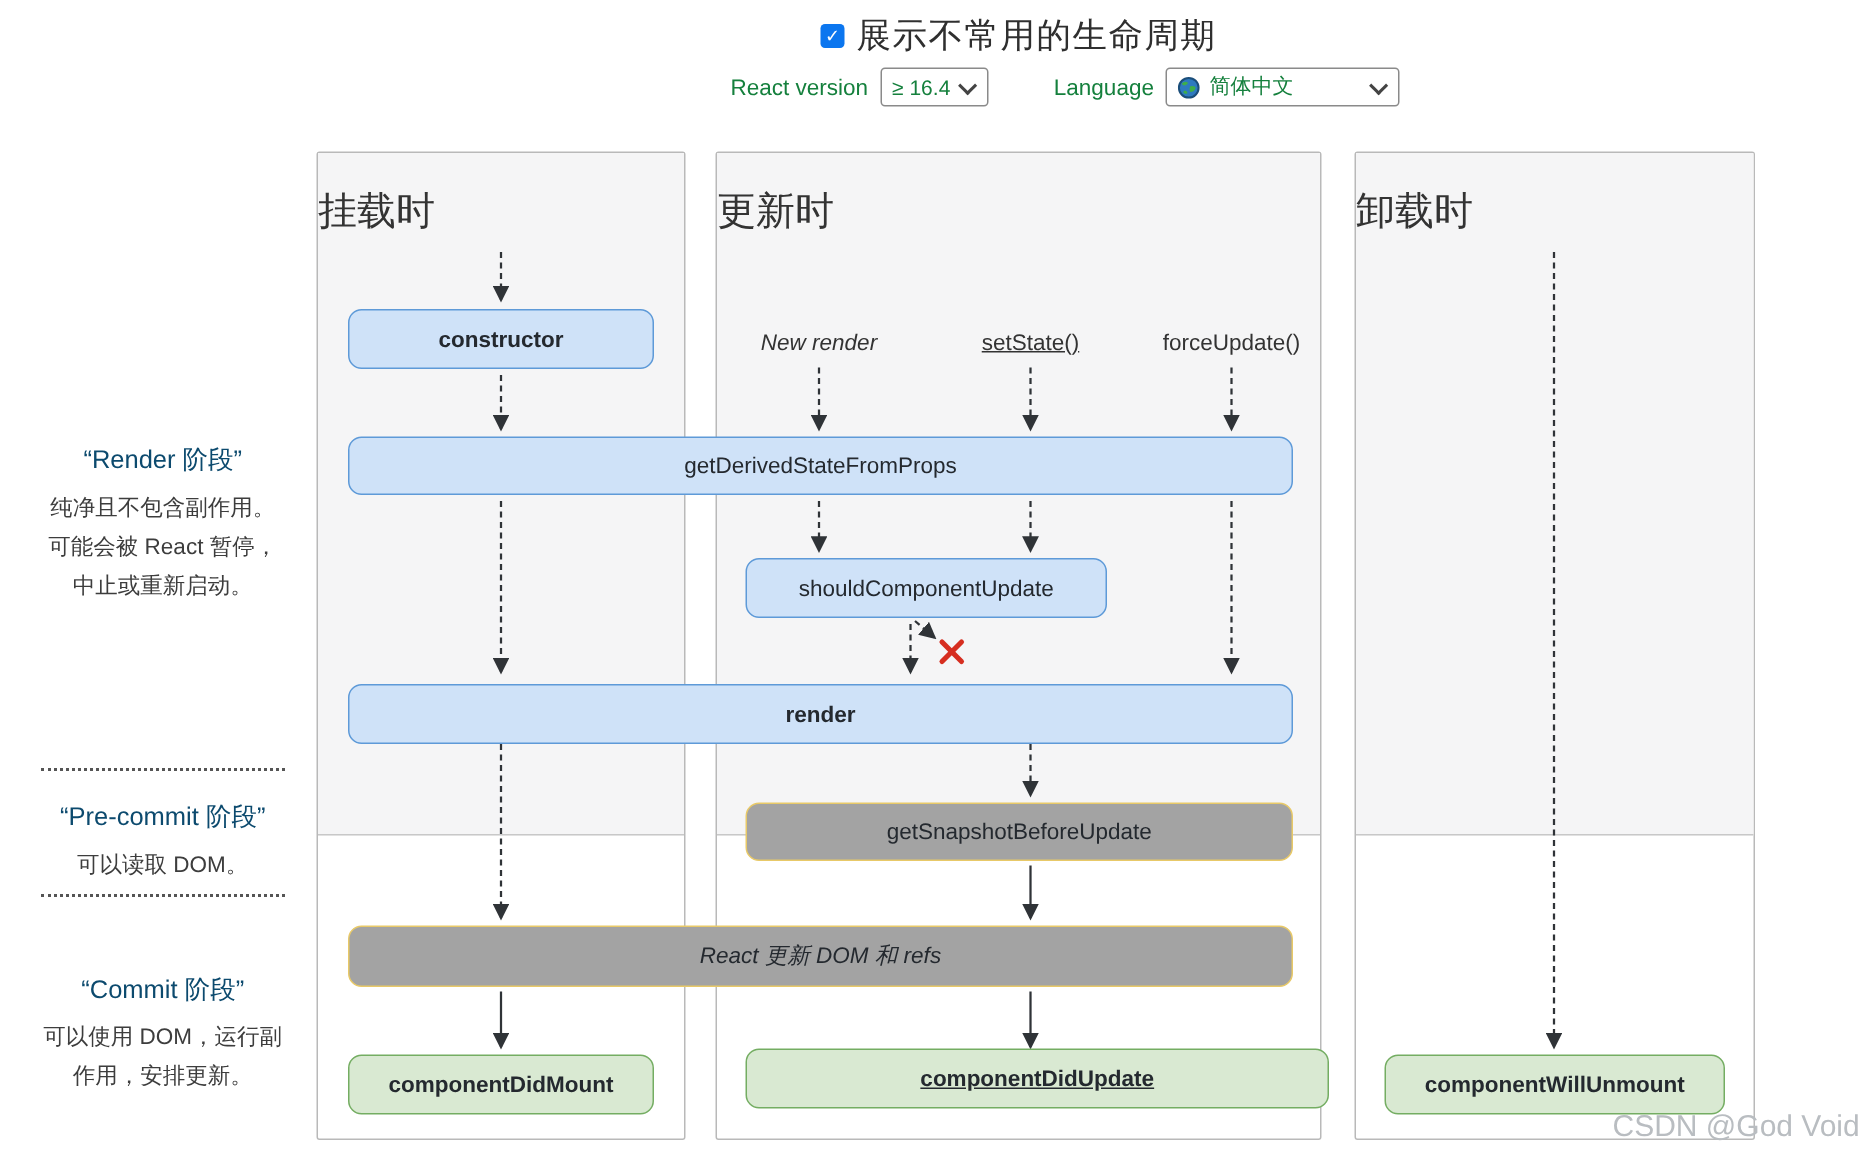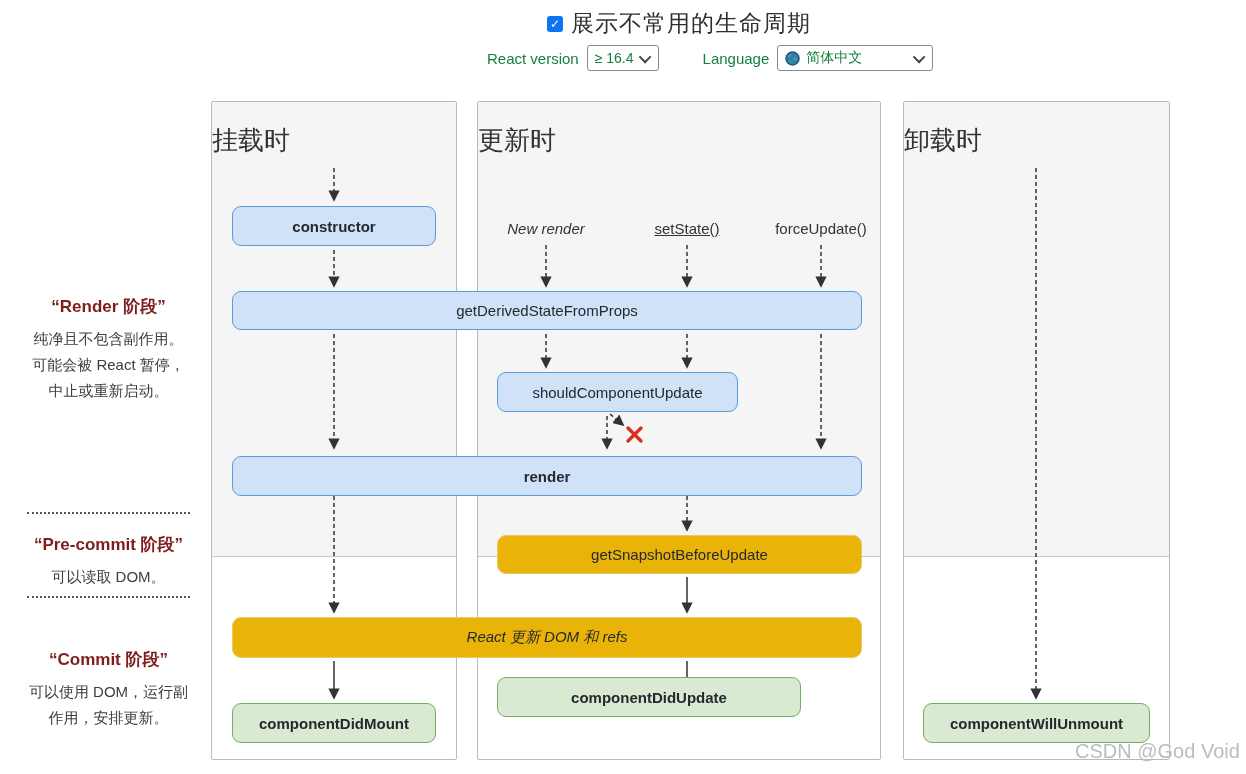--- a/index.html
+++ b/index.html
@@ -12,33 +12,33 @@
   .main-title{font-size:23px;color:#2f2f2f;letter-spacing:1px;}
   .controls-row{position:absolute;left:487px;top:45px;display:flex;align-items:center;gap:8px;font-size:15px;color:#15803d;}
   .select{display:flex;align-items:center;gap:6px;border:1px solid #8a8a8a;border-radius:3px;background:#fff;height:24px;padding:0 7px;font-size:14px;cursor:pointer;}
   .select .chev{width:7px;height:7px;border-left:2px solid #444;border-bottom:2px solid #444;transform:rotate(-45deg) translateY(-2px);margin-left:2px;}
   .lang-select{min-width:140px;justify-content:flex-start;}
   .lang-select .chev{margin-left:auto;}
   .ctl-gap{width:28px;}
 
   
   .phase-note{position:absolute;left:27px;width:163px;text-align:center;}
-  .phase-title{font-size:17px;color:#7f1d1d;margin-bottom:8px;font-weight:bold;}
+  .phase-title{font-size:17px;color:#0c4a6e;margin-bottom:8px;}
   .phase-desc{font-size:15px;color:#3d3d3d;line-height:26px;}
   .dotted-divider{position:absolute;left:27px;width:163px;border-top:2px dotted #555;height:0;}
 
   
   .panel{position:absolute;top:101px;height:659px;background:#fff;border:1px solid #b9b9b9;border-radius:2px;box-sizing:border-box;}
   .panel-top{height:454px;background:#f5f5f6;border-bottom:1px solid #c8c8c8;}
   .panel-title{text-align:left;font-size:26px;color:#333;padding-top:21px;}
 
   
   .box{position:absolute;display:flex;align-items:center;justify-content:center;font-size:15px;color:#24292f;border-radius:9px;box-sizing:border-box;z-index:10;cursor:pointer;}
   .box.blue{background:#cfe2f8;border:1px solid #5e9ad8;}
-  .box.yellow{background:#eab308;border:1px solid #e8c968;}
+  .box.yellow{background:#a3a3a3;border:1px solid #e8c968;}
   .box.green{background:#d9e9d2;border:1px solid #74ad62;}
   .bold{font-weight:bold;}
   .italic{font-style:italic;}
 
   .trigger{position:absolute;font-size:15px;color:#333;text-align:center;width:140px;z-index:10;}
 
   .svg-overlay{position:absolute;left:0;top:0;z-index:5;pointer-events:none;}
 
   .watermark{position:absolute;left:1075px;top:740px;font-size:20px;color:#b9bdc1;z-index:30;white-space:nowrap;}
 </style>
@@ -156,19 +156,19 @@
   <div class="box blue" style="left:497px;top:372px;width:241px;height:40px;">shouldComponentUpdate</div>
 
   <div class="box blue bold" style="left:232px;top:456px;width:630px;height:40px;">render</div>
 
   <div class="box yellow" style="left:497px;top:535px;width:365px;height:39px;">getSnapshotBeforeUpdate</div>
 
   <div class="box yellow italic" style="left:232px;top:617px;width:630px;height:41px;">React 更新 DOM 和 refs</div>
 
   <div class="box green bold" style="left:232px;top:703px;width:204px;height:40px;">componentDidMount</div>
 
-  <div class="box green bold" style="left:497px;top:677px;width:304px;height:40px;">componentDidUpdate</div>
+  <div class="box green bold" style="left:497px;top:699px;width:389px;height:40px;text-decoration:underline;">componentDidUpdate</div>
 
   <div class="box green bold" style="left:923px;top:703px;width:227px;height:40px;">componentWillUnmount</div>
 
   <div class="watermark">CSDN @God Void</div>
 
 </div>
 
 </body></html>

